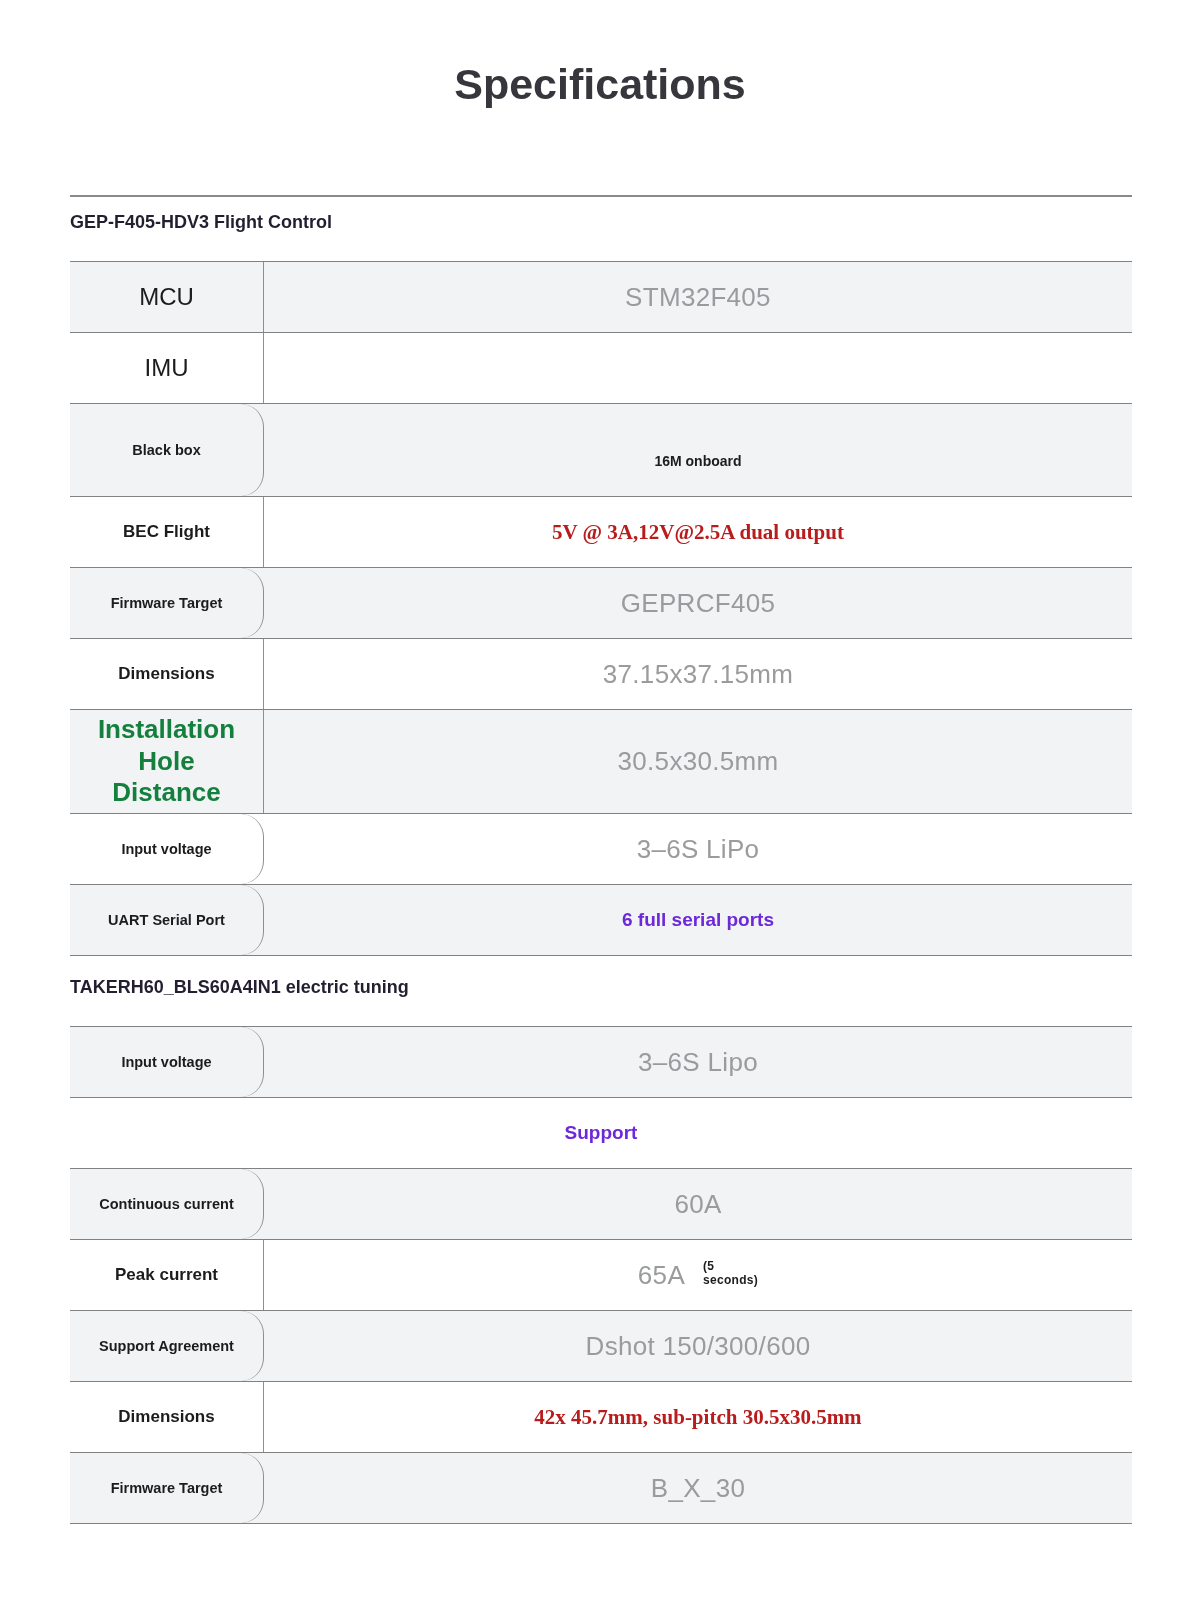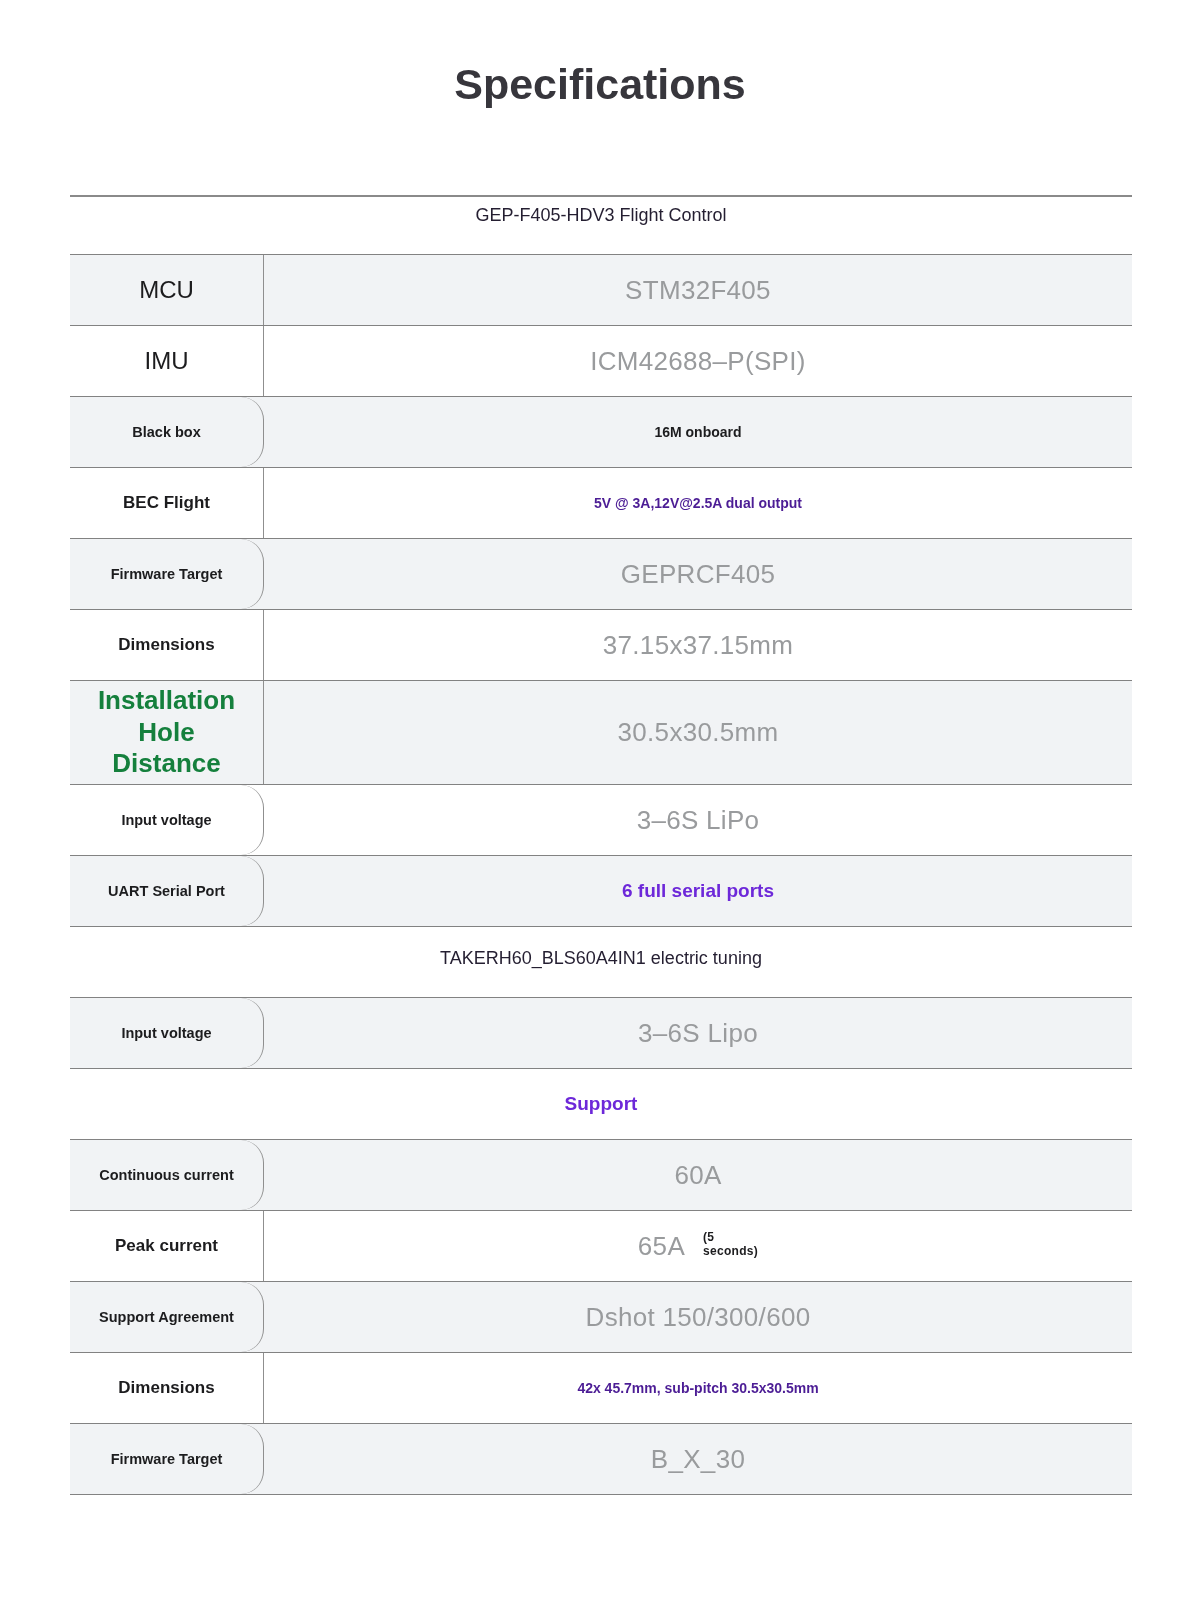--- a/index.html
+++ b/index.html
@@ -23,24 +23,23 @@
     font-weight: 700;
     color: #37363c;
     letter-spacing: 0px;
   }
   .top-rule {
     border: none;
     border-top: 2px solid #8a8a8a;
     margin: 86px 68px 0 70px;
   }
   .section-heading {
-    margin: 8px 68px 0 70px;
-    text-align: center;
+    margin: 15px 68px 0 70px;
     font-size: 18px;
-    font-weight: 400;
+    font-weight: 700;
     color: #241e31;
   }
   .section-heading.second {
     margin-top: 21px;
   }
   .spec-table {
     margin: 28px 68px 0 70px;
     border-top: 1px solid #828282;
   }
   .spec-table .row {
@@ -69,23 +68,23 @@
   .cell.value {
     flex: 1 1 auto;
   }
   
   .label-lg  { font-size: 24px; font-weight: 400; color: #1c1c1e; }
   .label-xl  { font-size: 26px; font-weight: 700; color: #15803d; line-height: 1.22; }
   .label-md  { font-size: 17px; font-weight: 700; color: #1c1c1e; }
   .label-sm  { font-size: 14.5px; font-weight: 700; color: #1c1c1e; border-radius: 23px; }
   
   .value-gray    { font-size: 26px; font-weight: 400; color: #999b9d; letter-spacing: 0.3px; }
-  .value-bold-lg { font-size: 14px; font-weight: 700; color: #4c1d95; }
+  .value-bold-lg { font-size: 21px; font-weight: 700; color: #b91c1c; font-family: Liberation Serif, serif; }
   .value-bold-md { font-size: 19px; font-weight: 700; color: #6d28d9; }
-  .value-bold-sm { font-size: 14px; font-weight: 700; color: #1c1c1e; }
+  .value-bold-sm { font-size: 14px; font-weight: 700; color: #1c1c1e; margin-top: 22px; }
   .value-note {
     display: inline-block;
     vertical-align: middle;
     margin-left: 18px;
     font-size: 12px;
     font-weight: 700;
     color: #1c1c1e;
     line-height: 1.15;
     text-align: left;
     white-space: pre-line;
@@ -102,21 +101,20 @@
 
 <div class="section-heading">GEP-F405-HDV3 Flight Control</div>
 
 <div class="spec-table">
   <div class="row">
     <div class="cell label label-lg">MCU</div>
     <div class="cell value value-gray">STM32F405</div>
   </div>
   <div class="row">
     <div class="cell label label-lg">IMU</div>
-    <div class="cell value value-gray">ICM42688–P(SPI)</div>
   </div>
   <div class="row">
     <div class="cell label label-sm">Black box</div>
     <div class="cell value value-bold-sm">16M onboard</div>
   </div>
   <div class="row">
     <div class="cell label label-md">BEC Flight</div>
     <div class="cell value value-bold-lg">5V @ 3A,12V@2.5A dual output</div>
   </div>
   <div class="row">

